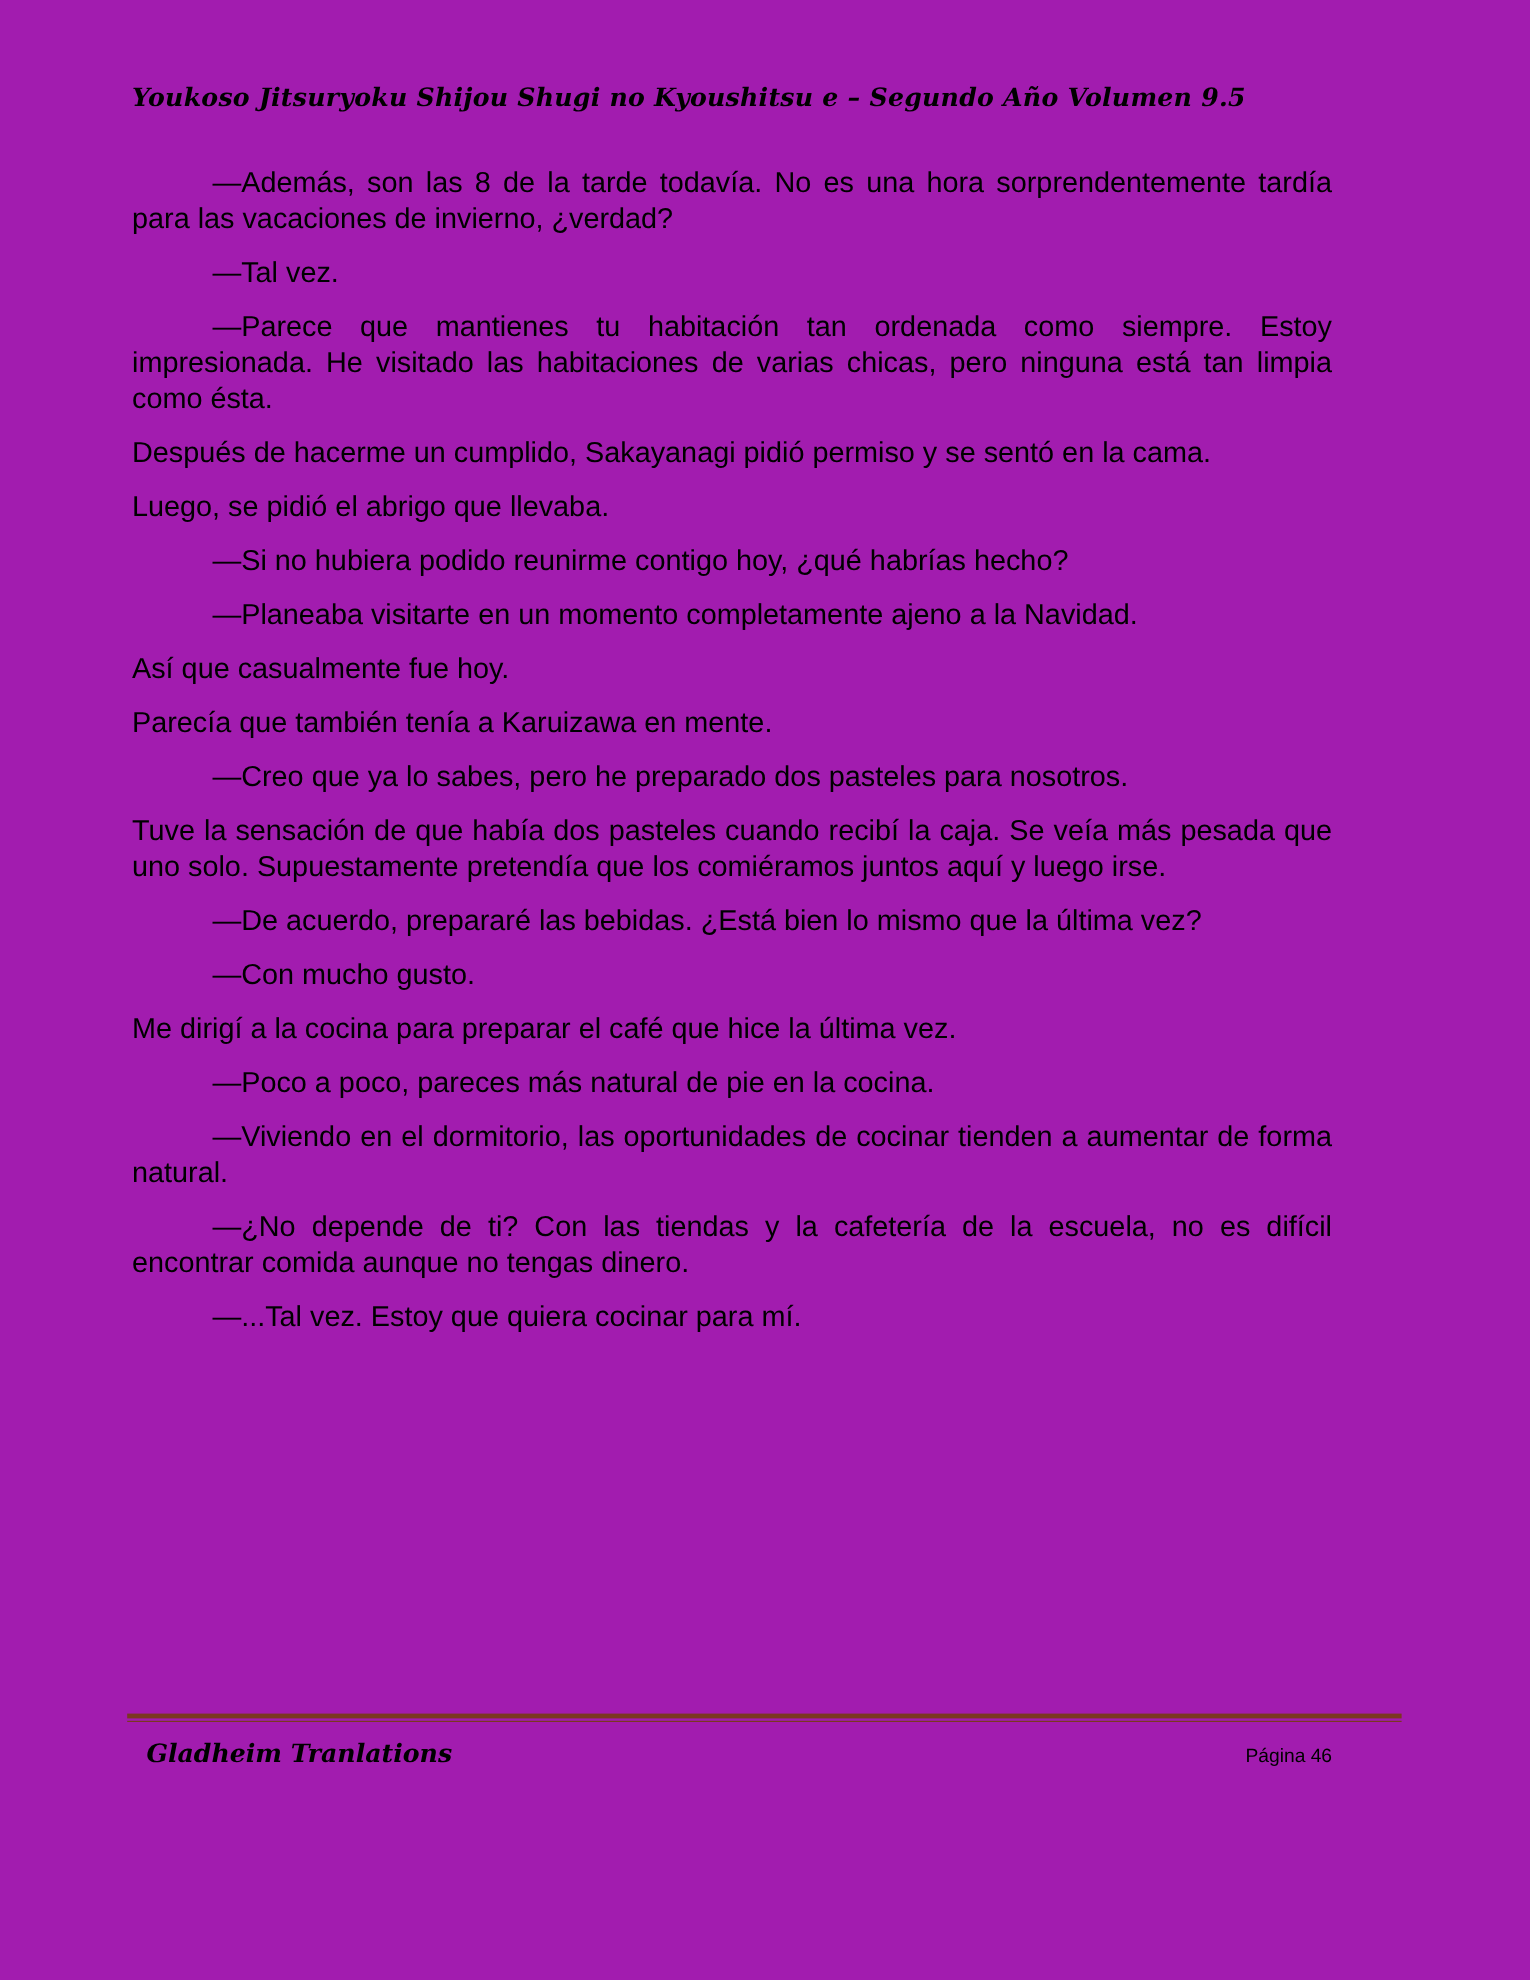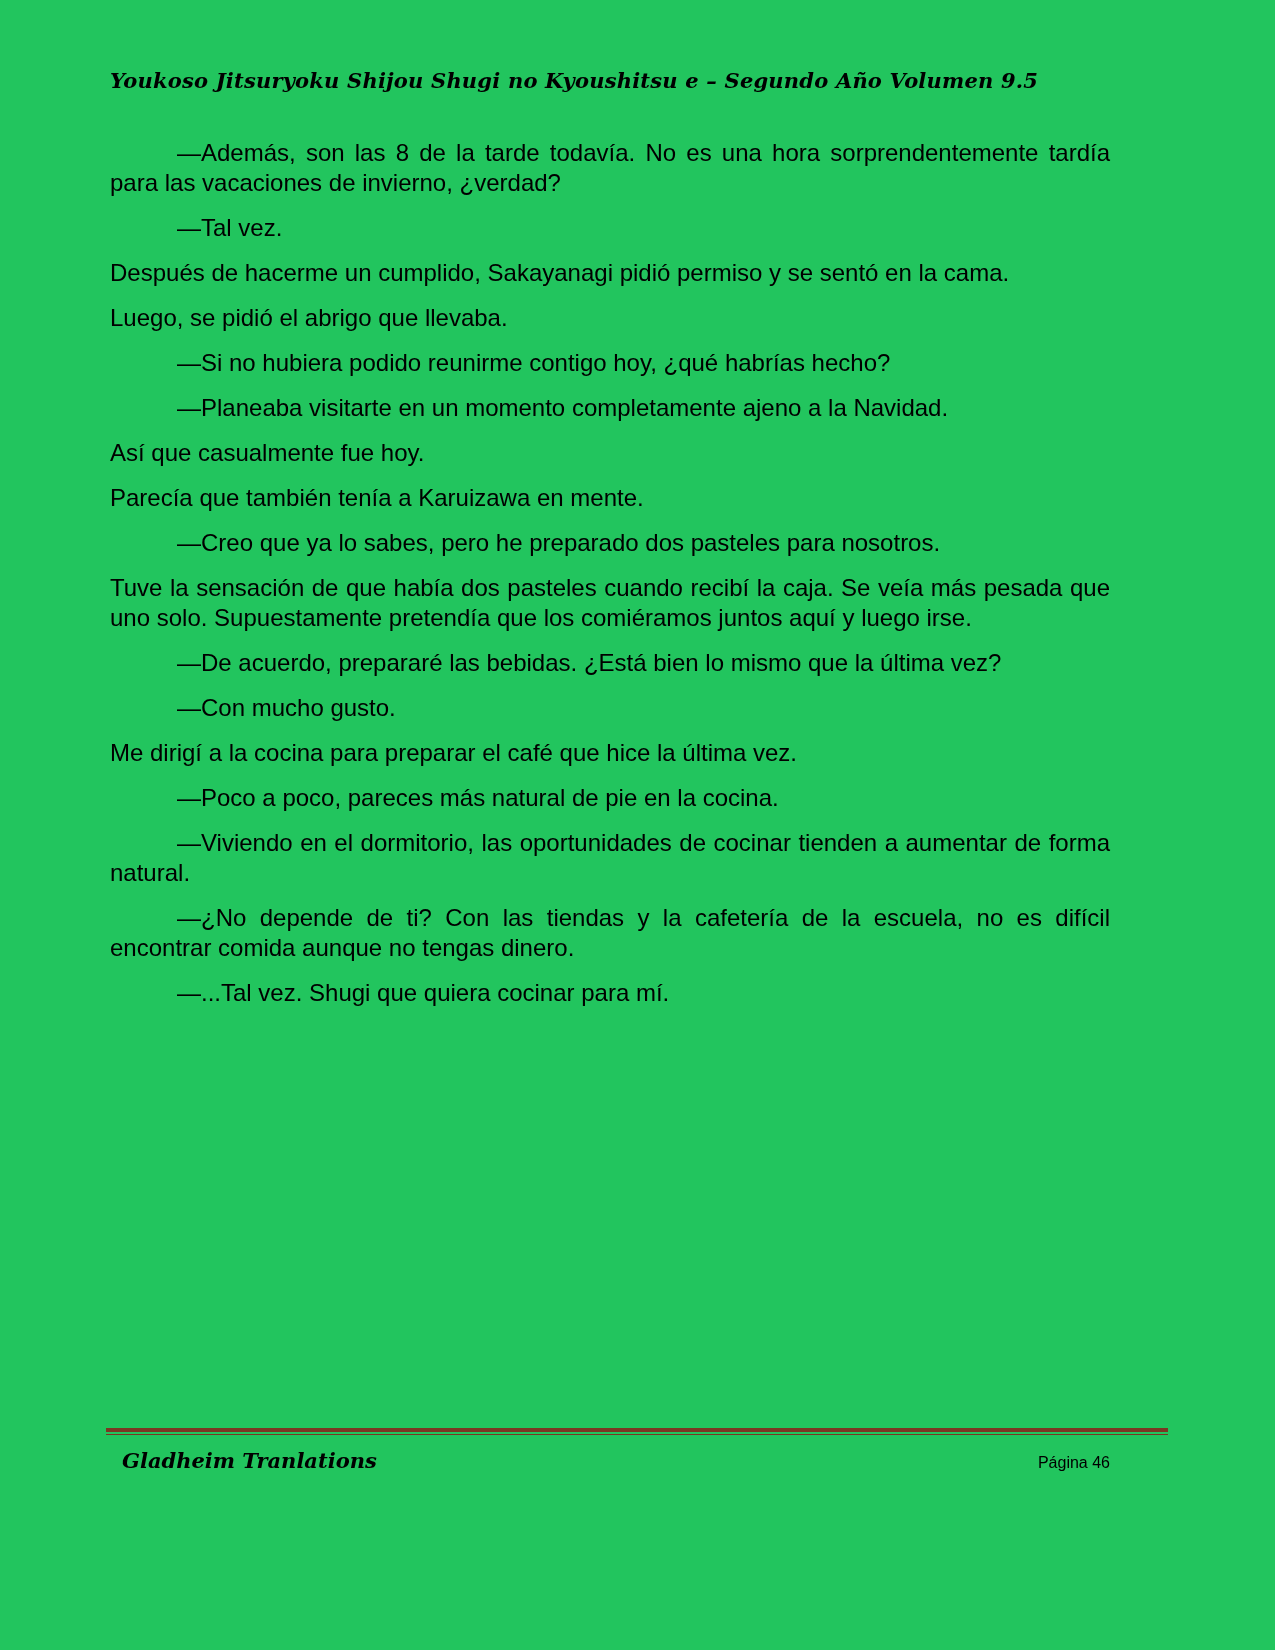--- a/index.html
+++ b/index.html
@@ -5,21 +5,21 @@
   * { box-sizing: border-box; }
   html, body {
     margin: 0;
     padding: 0;
     background: #ffffff;
   }
   .page {
     position: relative;
     width: 1275px;
     height: 1650px;
-    background: #22c55e;
+    background: #a21caf;
     overflow: hidden;
     font-family: "Liberation Sans", sans-serif;
     color: #000000;
   }
   .doc-header {
     position: absolute;
     top: 68px;
     left: 110px;
     width: 1000px;
     font-family: "DejaVu Serif", serif;
@@ -78,35 +78,36 @@
 </head>
 <body>
 
 <div class="page">
 
   <div class="doc-header">Youkoso Jitsuryoku Shijou Shugi no Kyoushitsu e – Segundo Año Volumen 9.5</div>
 
   <div class="doc-body">
       <p class="para indent">—Además, son las 8 de la tarde todavía. No es una hora sorprendentemente tardía para las vacaciones de invierno, ¿verdad?</p>
       <p class="para indent">—Tal vez.</p>
+      <p class="para indent">—Parece que mantienes tu habitación tan ordenada como siempre. Estoy impresionada. He visitado las habitaciones de varias chicas, pero ninguna está tan limpia como ésta.</p>
       <p class="para">Después de hacerme un cumplido, Sakayanagi pidió permiso y se sentó en la cama.</p>
       <p class="para">Luego, se pidió el abrigo que llevaba.</p>
       <p class="para indent">—Si no hubiera podido reunirme contigo hoy, ¿qué habrías hecho?</p>
       <p class="para indent">—Planeaba visitarte en un momento completamente ajeno a la Navidad.</p>
       <p class="para">Así que casualmente fue hoy.</p>
       <p class="para">Parecía que también tenía a Karuizawa en mente.</p>
       <p class="para indent">—Creo que ya lo sabes, pero he preparado dos pasteles para nosotros.</p>
       <p class="para">Tuve la sensación de que había dos pasteles cuando recibí la caja. Se veía más pesada que uno solo. Supuestamente pretendía que los comiéramos juntos aquí y luego irse.</p>
       <p class="para indent">—De acuerdo, prepararé las bebidas. ¿Está bien lo mismo que la última vez?</p>
       <p class="para indent">—Con mucho gusto.</p>
       <p class="para">Me dirigí a la cocina para preparar el café que hice la última vez.</p>
       <p class="para indent">—Poco a poco, pareces más natural de pie en la cocina.</p>
       <p class="para indent">—Viviendo en el dormitorio, las oportunidades de cocinar tienden a aumentar de forma natural.</p>
       <p class="para indent">—¿No depende de ti? Con las tiendas y la cafetería de la escuela, no es difícil encontrar comida aunque no tengas dinero.</p>
-      <p class="para indent">—...Tal vez. Shugi que quiera cocinar para mí.</p>
+      <p class="para indent">—...Tal vez. Estoy que quiera cocinar para mí.</p>
     </div>
 
   <div class="footer-rule" style="border-top-color: rgb(123, 55, 34); border-bottom-color: rgb(123, 55, 34);"></div>
 
   <div class="doc-footer">
     <span class="footer-left">Gladheim Tranlations</span>
     <span class="footer-right">Página 46</span>
   </div>
 
 </div>

